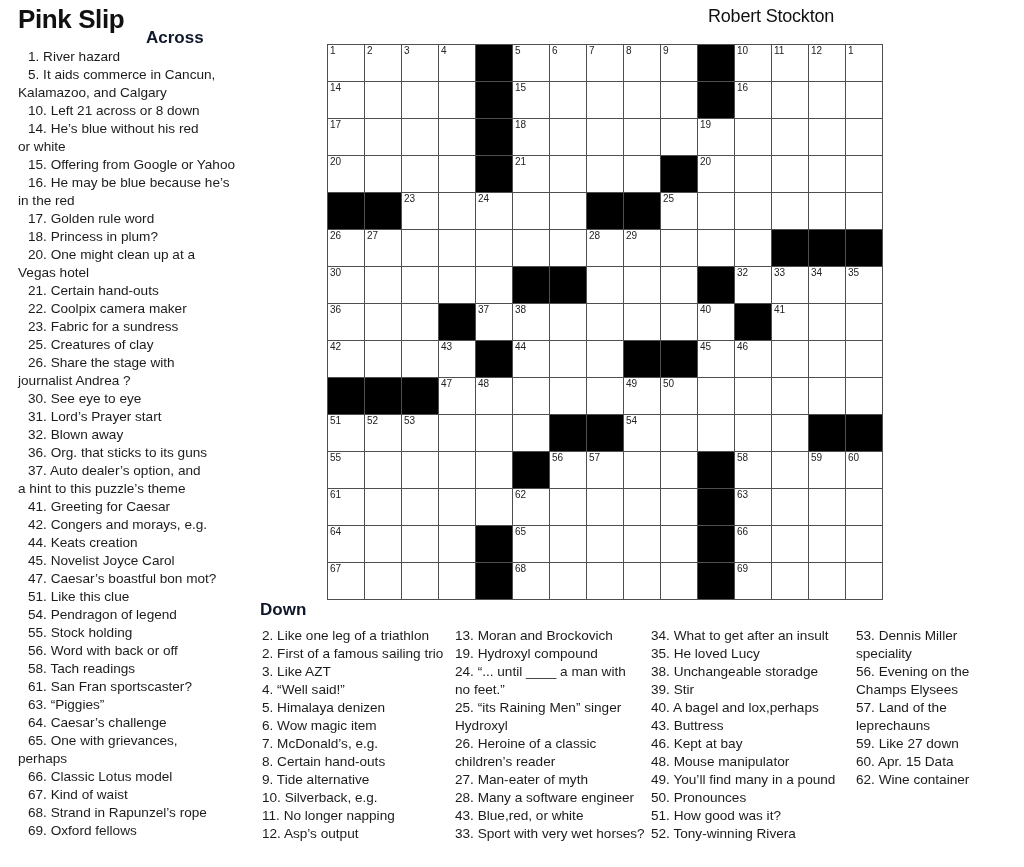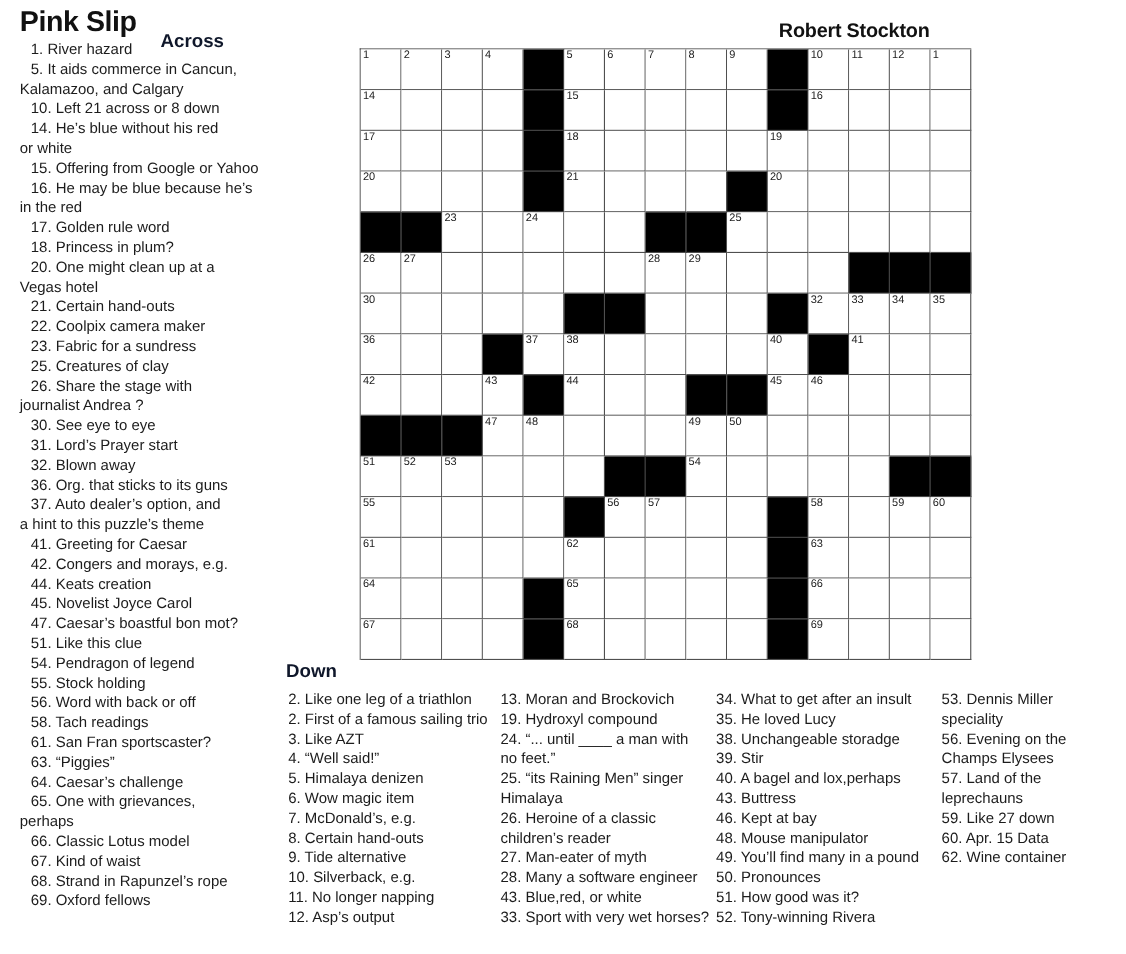--- a/index.html
+++ b/index.html
@@ -22,43 +22,43 @@
     top: 4px;
     margin: 0;
     font-size: 26px;
     font-weight: 700;
     letter-spacing: -0.4px;
     color: #111;
   }
   .author {
     position: absolute;
     left: 708px;
-    top: 18px;
+    top: 6px;
     font-size: 18px;
-    font-weight: 700;
+    font-weight: 400;
     letter-spacing: -0.2px;
     color: #111;
   }
   .section-heading {
     position: absolute;
     margin: 0;
     font-size: 17px;
     font-weight: 700;
     color: #0f172a;
   }
   .across-heading { left: 146px; top: 28px; }
   .down-heading  { left: 260px; top: 600px; }
 
   .clue-list {
     position: absolute;
     font-size: 13.6px;
     line-height: 18px;
     color: #1c1c1c;
   }
-  .across-clues { left: 18px; top: 36px; width: 310px; }
+  .across-clues { left: 18px; top: 48px; width: 310px; }
   .down-col { top: 627px; }
   .clue-line { white-space: pre; }
   .across-clues .clue-line.first { margin-left: 10px; }
 
   .grid {
     position: absolute;
     left: 327px;
     top: 44px;
     display: grid;
     grid-template-columns: repeat(15, 37px);
@@ -619,21 +619,21 @@
       </div>
       <div class="clue">
         <div class="clue-line">19. Hydroxyl compound</div>
       </div>
       <div class="clue">
         <div class="clue-line">24. “... until ____ a man with</div>
         <div class="clue-line">no feet.”</div>
       </div>
       <div class="clue">
         <div class="clue-line">25. “its Raining Men” singer</div>
-        <div class="clue-line">Himalaya</div>
+        <div class="clue-line">Hydroxyl</div>
       </div>
       <div class="clue">
         <div class="clue-line">26. Heroine of a classic</div>
         <div class="clue-line">children’s reader</div>
       </div>
       <div class="clue">
         <div class="clue-line">27. Man-eater of myth</div>
       </div>
       <div class="clue">
         <div class="clue-line">28. Many a software engineer</div>

